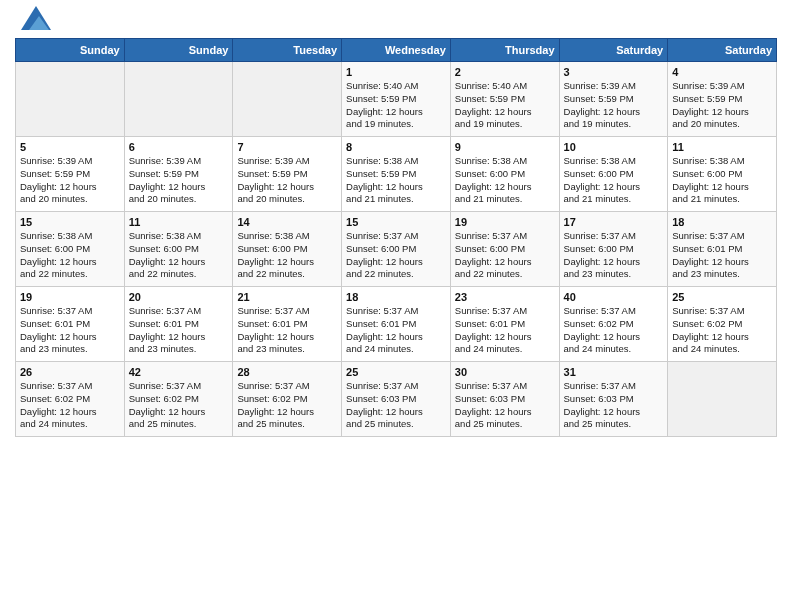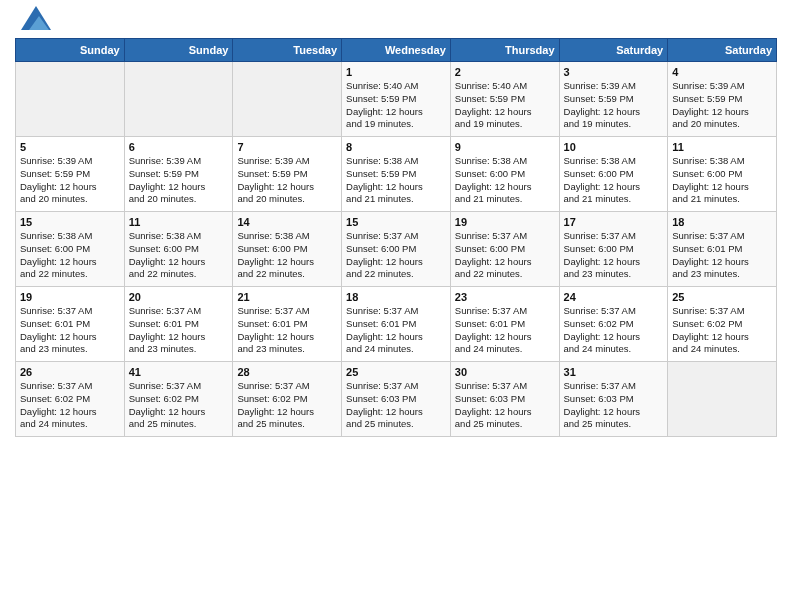--- a/index.html
+++ b/index.html
@@ -215,35 +215,35 @@
           </td>
           <td>
             <div class="day-number">18</div>
             <div class="day-info">Sunrise: 5:37 AM<br>Sunset: 6:01 PM<br>Daylight: 12 hours<br>and 24 minutes.</div>
           </td>
           <td>
             <div class="day-number">23</div>
             <div class="day-info">Sunrise: 5:37 AM<br>Sunset: 6:01 PM<br>Daylight: 12 hours<br>and 24 minutes.</div>
           </td>
           <td>
-            <div class="day-number">24</div>
+            <div class="day-number">40</div>
             <div class="day-info">Sunrise: 5:37 AM<br>Sunset: 6:02 PM<br>Daylight: 12 hours<br>and 24 minutes.</div>
           </td>
           <td>
             <div class="day-number">25</div>
             <div class="day-info">Sunrise: 5:37 AM<br>Sunset: 6:02 PM<br>Daylight: 12 hours<br>and 24 minutes.</div>
           </td>
         </tr>
         <tr>
           <td>
             <div class="day-number">26</div>
             <div class="day-info">Sunrise: 5:37 AM<br>Sunset: 6:02 PM<br>Daylight: 12 hours<br>and 24 minutes.</div>
           </td>
           <td>
-            <div class="day-number">41</div>
+            <div class="day-number">42</div>
             <div class="day-info">Sunrise: 5:37 AM<br>Sunset: 6:02 PM<br>Daylight: 12 hours<br>and 25 minutes.</div>
           </td>
           <td>
             <div class="day-number">28</div>
             <div class="day-info">Sunrise: 5:37 AM<br>Sunset: 6:02 PM<br>Daylight: 12 hours<br>and 25 minutes.</div>
           </td>
           <td>
             <div class="day-number">25</div>
             <div class="day-info">Sunrise: 5:37 AM<br>Sunset: 6:03 PM<br>Daylight: 12 hours<br>and 25 minutes.</div>
           </td>

